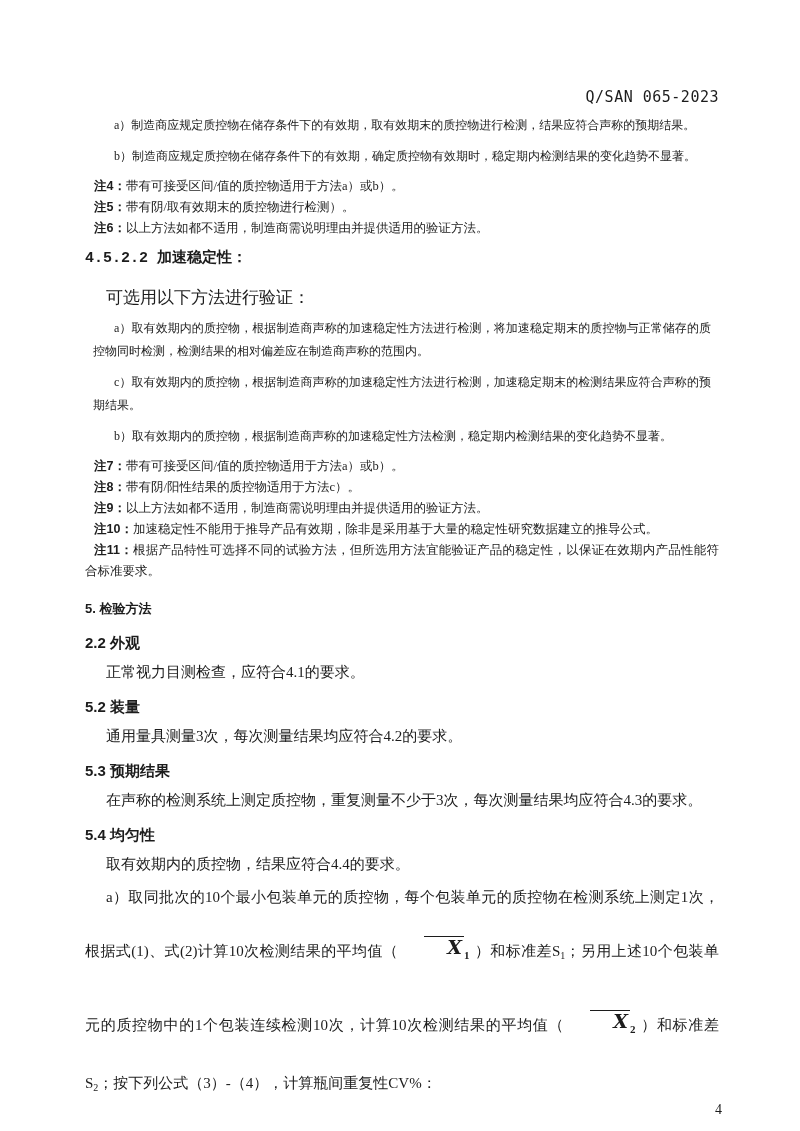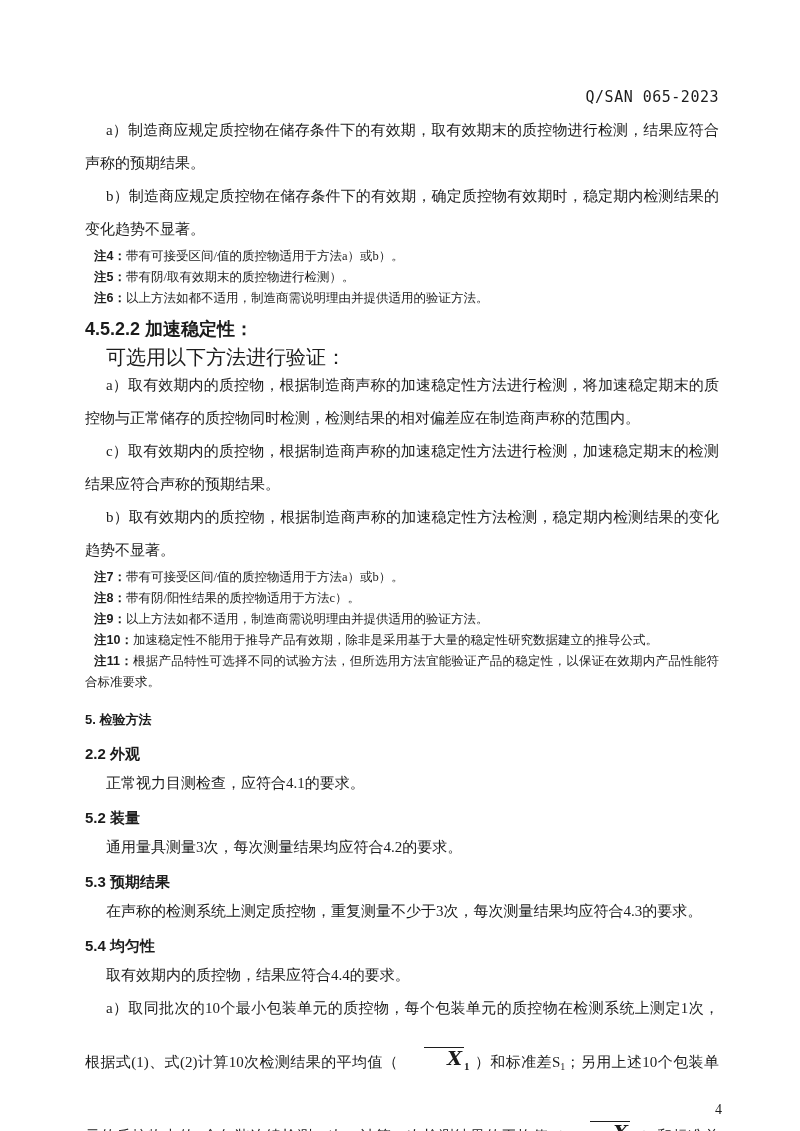--- a/index.html
+++ b/index.html
@@ -26,43 +26,43 @@
   .doc-header {
     margin-top: 88px;
     margin-bottom: 8px;
     font-family: "DejaVu Sans Mono", "Liberation Mono", monospace;
     font-size: 15px;
     line-height: 18px;
     text-align: right;
     letter-spacing: 0.5px;
   }
   .body-para {
-    margin: 0;
-    font-size: 15px;
-    line-height: 33px;
+    margin: 8px;
+    font-size: 12px;
+    line-height: 23px;
     text-align: justify;
     text-indent: 21px;
   }
-  .lead-para { margin: 0; font-size: 20px; line-height: 23px; text-align: justify; text-indent: 21px; }
+  .lead-para { margin: 0; font-size: 17px; line-height: 23px; text-align: justify; text-indent: 21px; }
   .note {
     margin: 0;
     font-size: 12.5px;
     line-height: 21px;
     text-align: justify;
     text-indent: 9px;
   }
   .note-label {
     font-family: "Liberation Sans", "DejaVu Sans", sans-serif;
     font-weight: bold;
   }
   .sub-heading {
-    margin: 10px 0 7px 0;
-    font-family: Liberation Sans, sans-serif;
+    margin: 10px 0 17px 0;
+    font-family: Liberation Mono, monospace;
     font-weight: bold;
-    font-size: 18px;
+    font-size: 15px;
     line-height: 20px;
   }
   .chapter-heading {
     margin: 17px 0 0 0;
     font-family: "Liberation Sans", "DejaVu Sans", sans-serif;
     font-weight: bold;
     font-size: 13px;
     line-height: 20px;
   }
   .section-heading {

